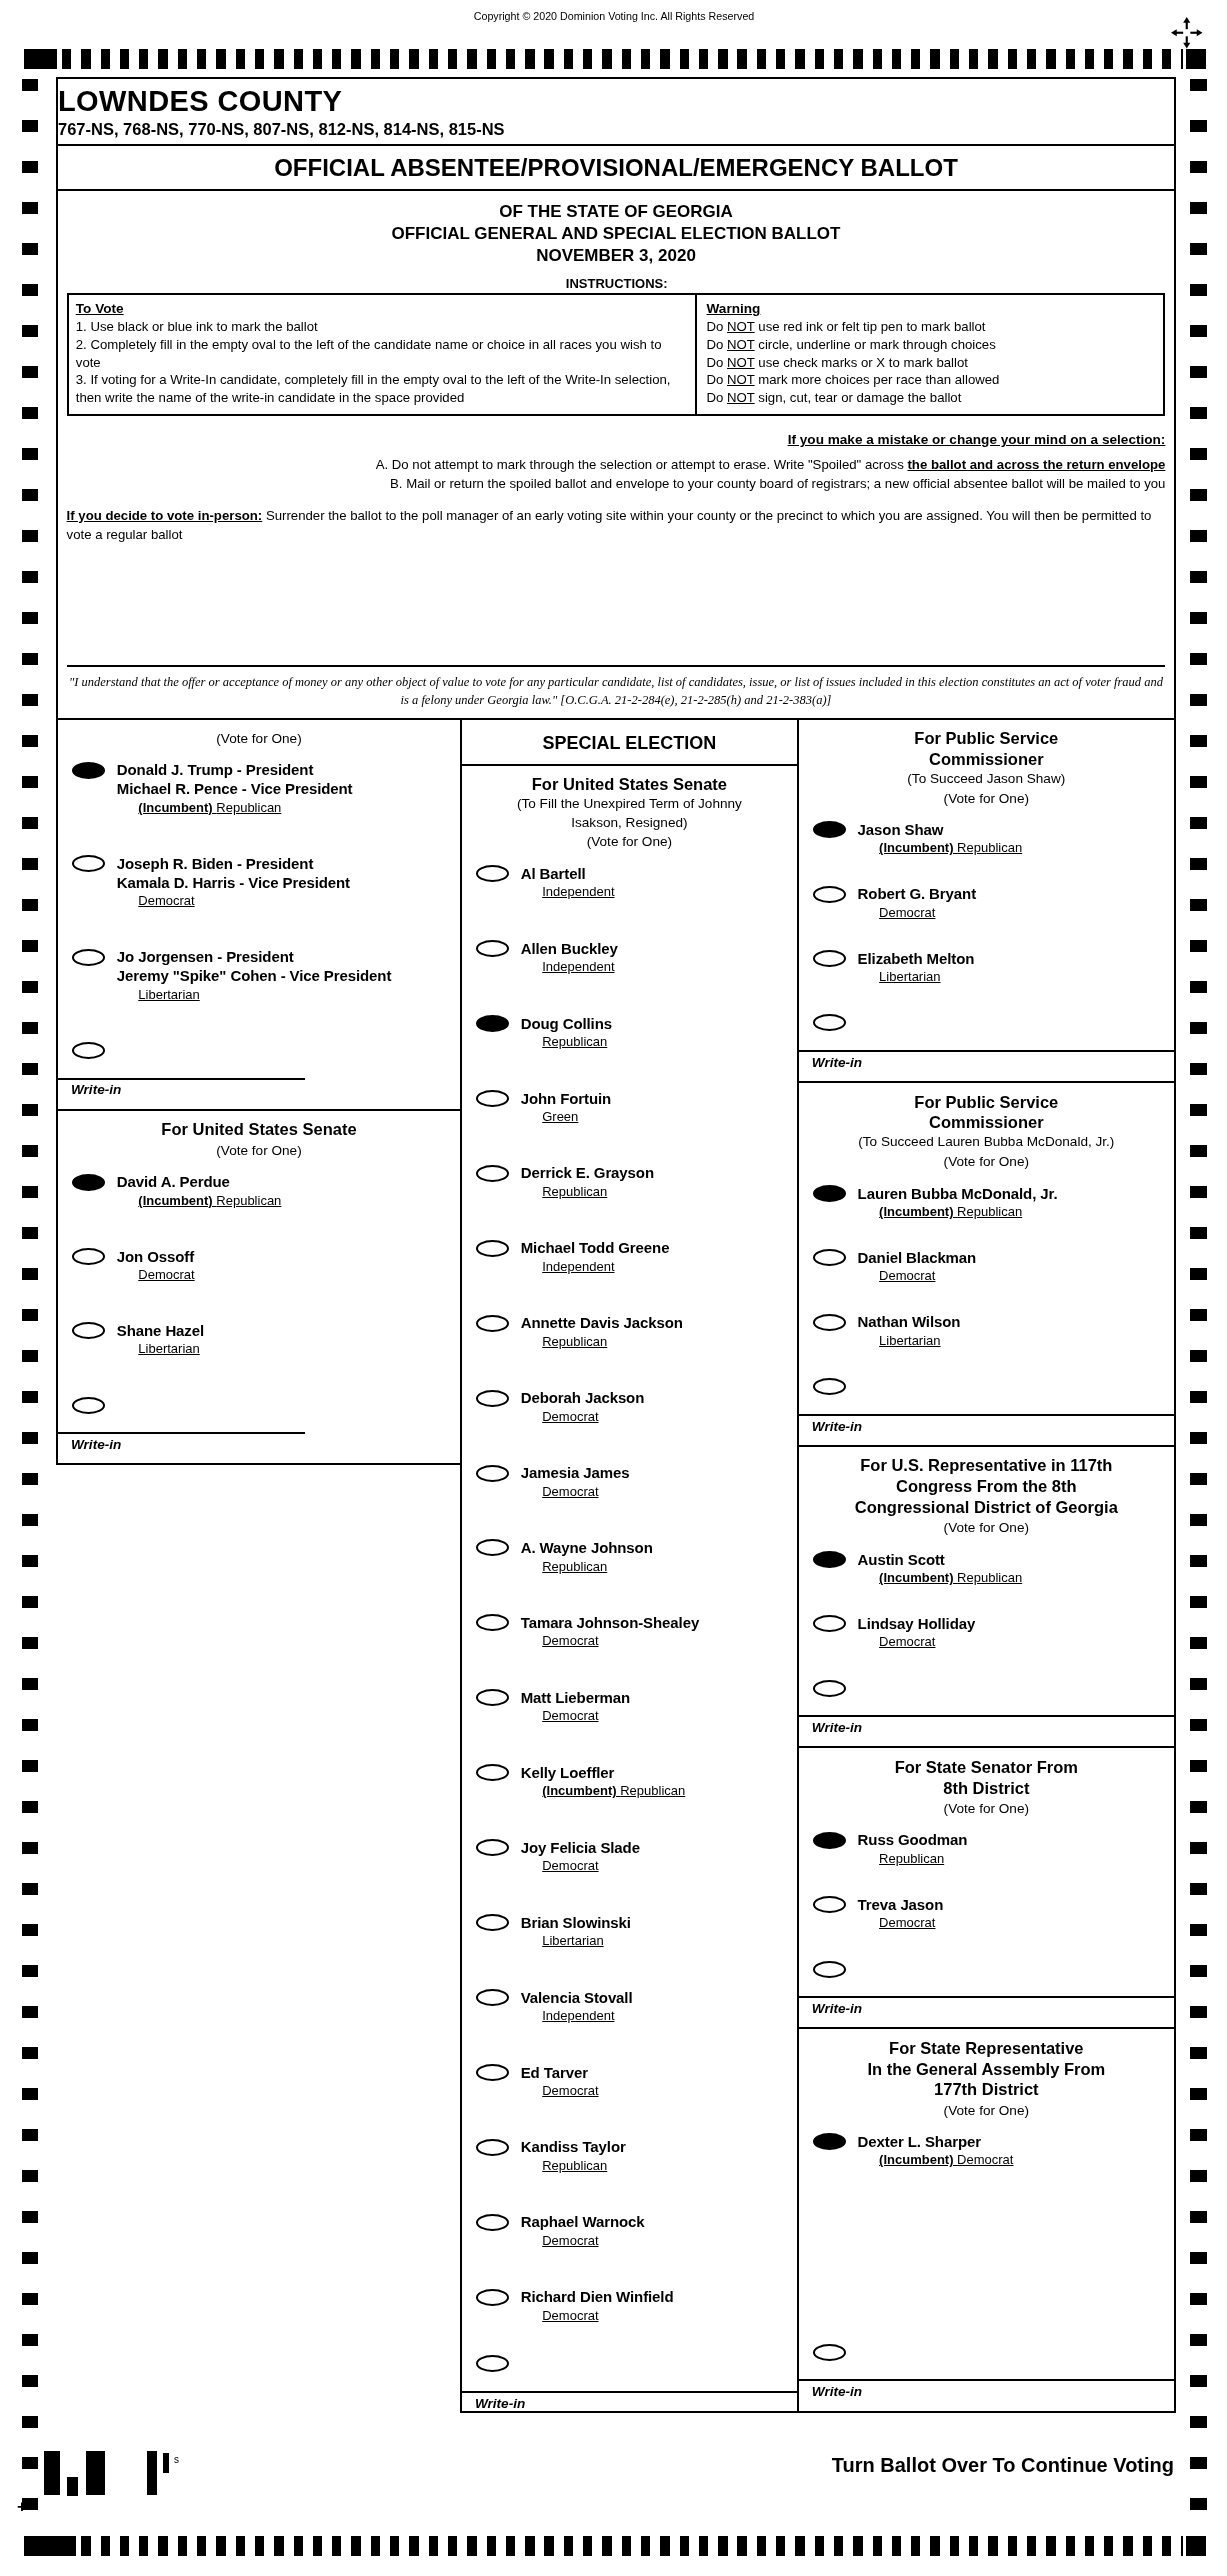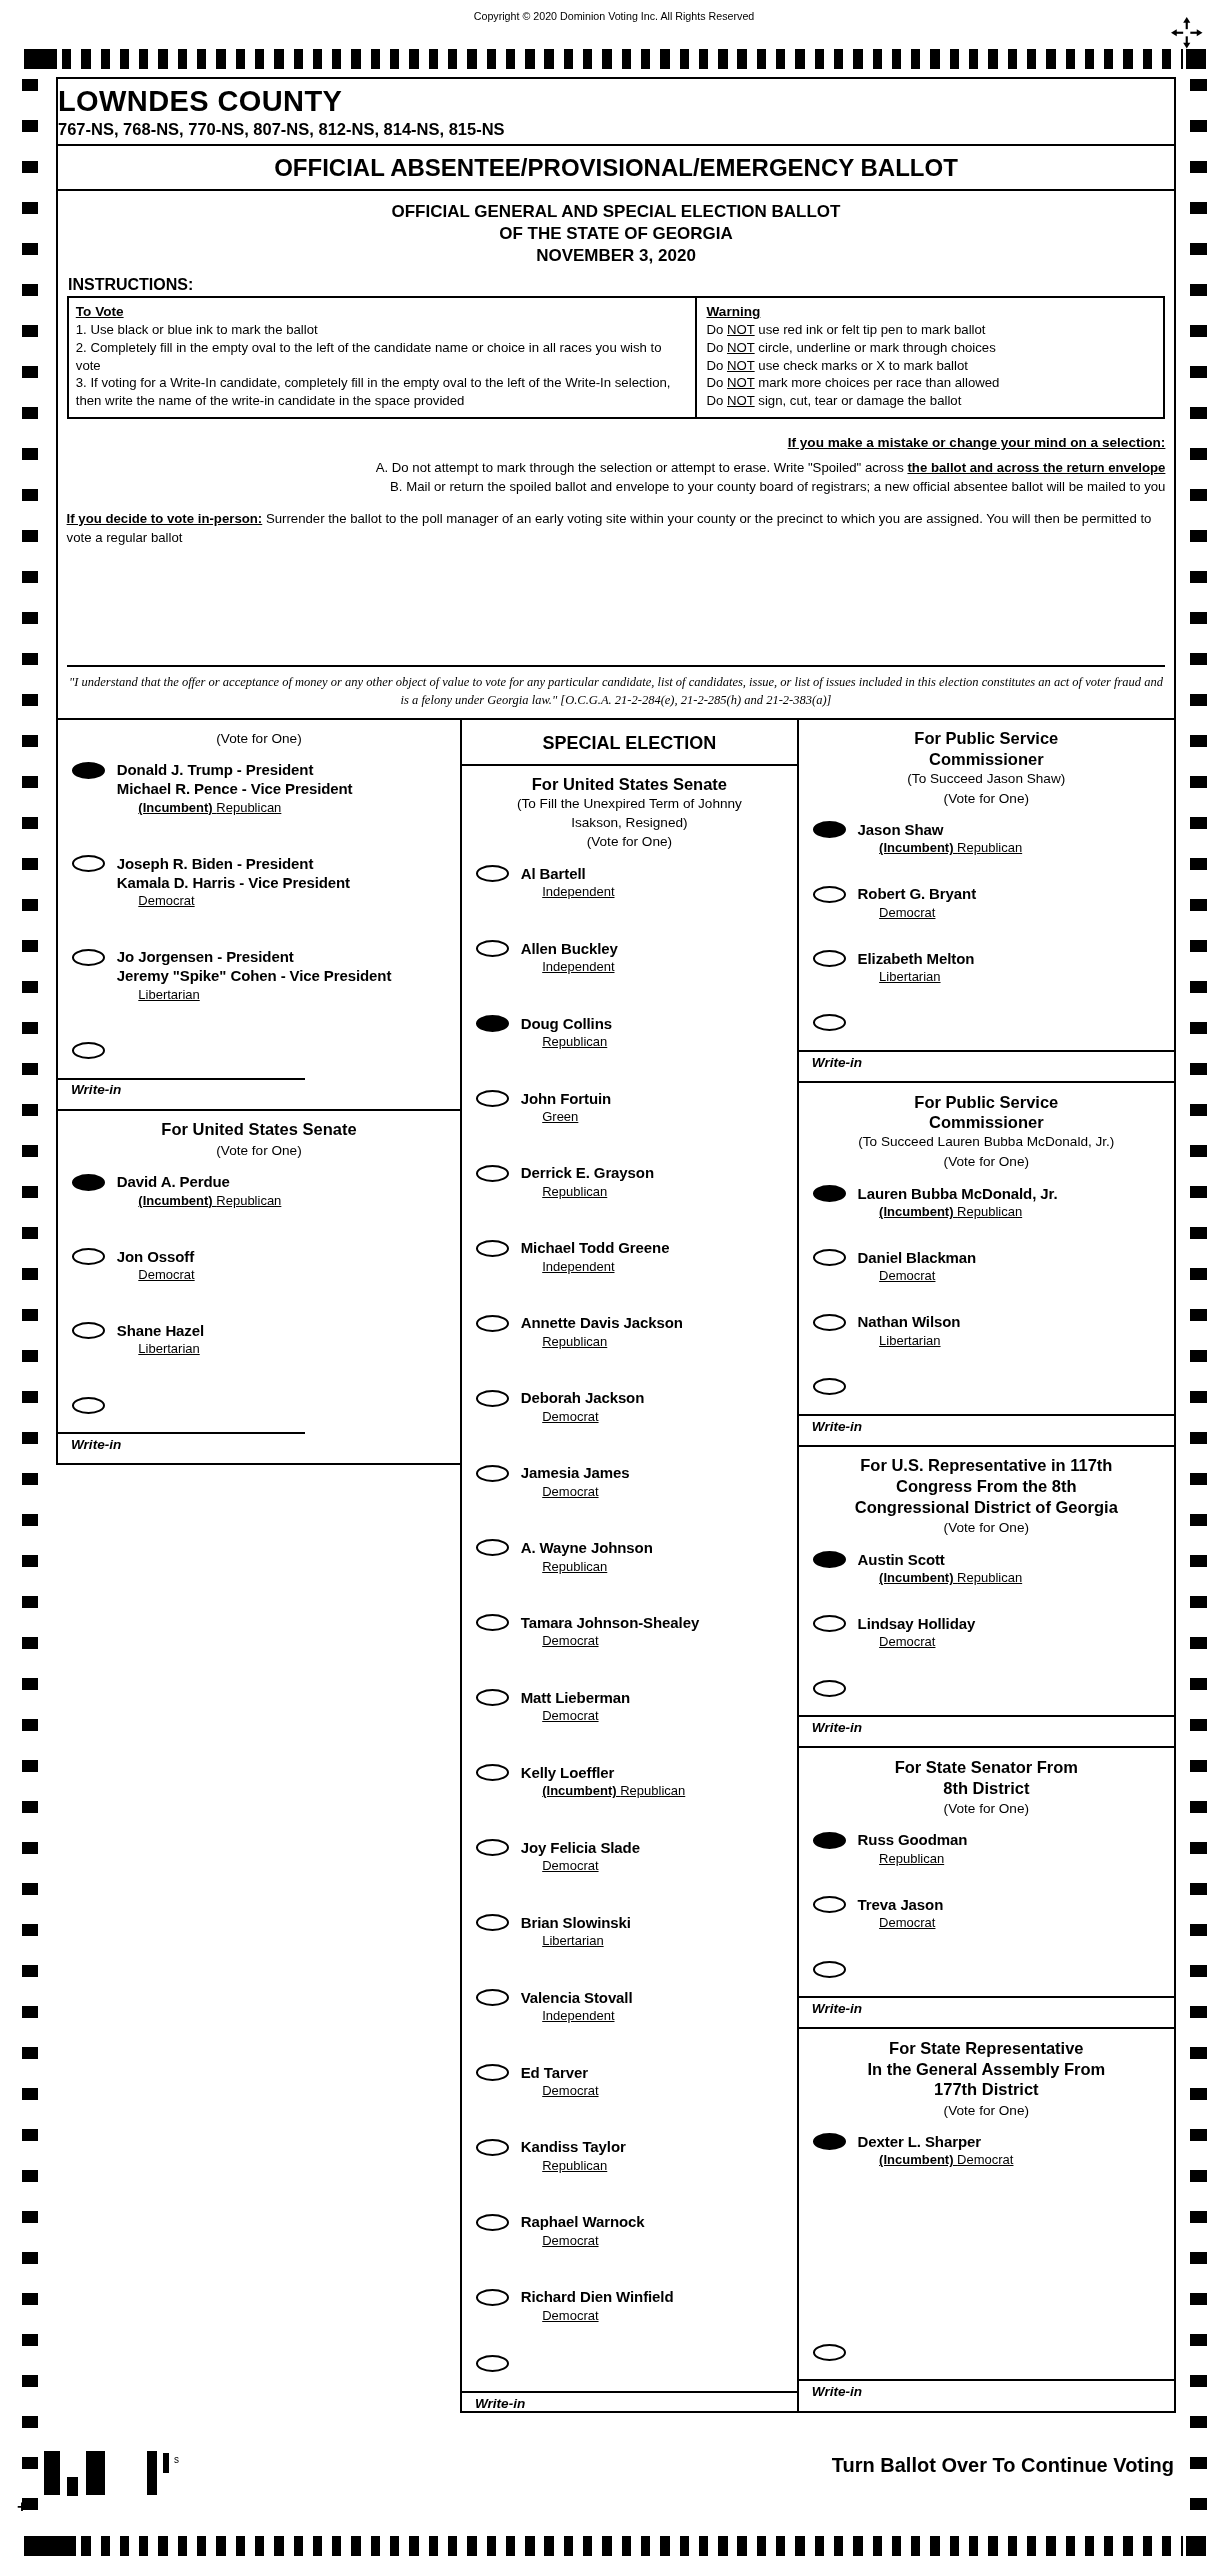--- a/index.html
+++ b/index.html
@@ -27,21 +27,21 @@
   .boxA { border:2.1px solid #000; text-align:left; padding:5.7px 0 5.7px; }
   .county { font-size:29px; font-weight:bold; letter-spacing:0.4px; }
   .precincts { font-size:16.5px; font-weight:bold; margin-top:2.1px; }
 
   .boxB { border:2.1px solid #000; margin-top:-2.1px; text-align:center; padding:7.2px 0; }
   .btitle { font-size:24px; font-weight:bold; }
 
   .boxC { border:2.1px solid #000; margin-top:-2.1px; height:531px; padding:10px 8.6px 8.6px;
     display:flex; flex-direction:column; }
   .etitle { text-align:center; font-size:17px; font-weight:bold; line-height:1.3; }
-  .ilabel { font-size:16px; font-weight:bold; margin:8.6px 0 2.9px 1.4px; }
+  .ilabel { font-size:13px; font-weight:bold; margin:8.6px 0 2.9px 1.4px;text-align:center; }
   .irow { display:flex; align-items:stretch; }
   .tvbox { flex:0 0 630px; border:2.1px solid #000; padding:5.7px 7.2px 7.2px; }
   .warnbox { flex:1; border:2.1px solid #000; margin-left:-2.1px; padding:5.7px 10px 7.2px; }
   .boxtitle { font-weight:bold; text-decoration:underline; font-size:13.6px; margin-bottom:2.1px; }
   .tv-item, .warn-item { font-size:13.2px; line-height:1.34; }
   .u { text-decoration:underline; }
   .mistake { margin-top:14px; font-size:13.2px; line-height:1.5;text-align:right; }
   .mtitle { font-weight:bold; text-decoration:underline; font-size:13.6px; margin-bottom:4.3px; }
   .bu { font-weight:bold; text-decoration:underline; }
   .inperson { margin-top:13px; font-size:13.2px; line-height:1.42; }
@@ -124,22 +124,22 @@
     <div class="county">LOWNDES COUNTY</div>
     <div class="precincts">767-NS, 768-NS, 770-NS, 807-NS, 812-NS, 814-NS, 815-NS</div>
   </div>
 
   <div class="boxB">
     <div class="btitle">OFFICIAL ABSENTEE/PROVISIONAL/EMERGENCY BALLOT</div>
   </div>
 
   <div class="boxC">
     <div class="etitle">
+      <div>OF THE STATE OF GEORGIA</div>
       <div>OFFICIAL GENERAL AND SPECIAL ELECTION BALLOT</div>
-      <div>OF THE STATE OF GEORGIA</div>
       <div>NOVEMBER 3, 2020</div>
     </div>
     <div class="ilabel">INSTRUCTIONS:</div>
     <div class="irow">
       <div class="tvbox">
         <div class="boxtitle">To Vote</div>
         <div>
             <div class="tv-item">1. Use black or blue ink to mark the ballot</div>
             <div class="tv-item">2. Completely fill in the empty oval to the left of the candidate name or choice in all races you wish to vote</div>
             <div class="tv-item">3. If voting for a Write-In candidate, completely fill in the empty oval to the left of the Write-In selection, then write the name of the write-in candidate in the space provided</div>

